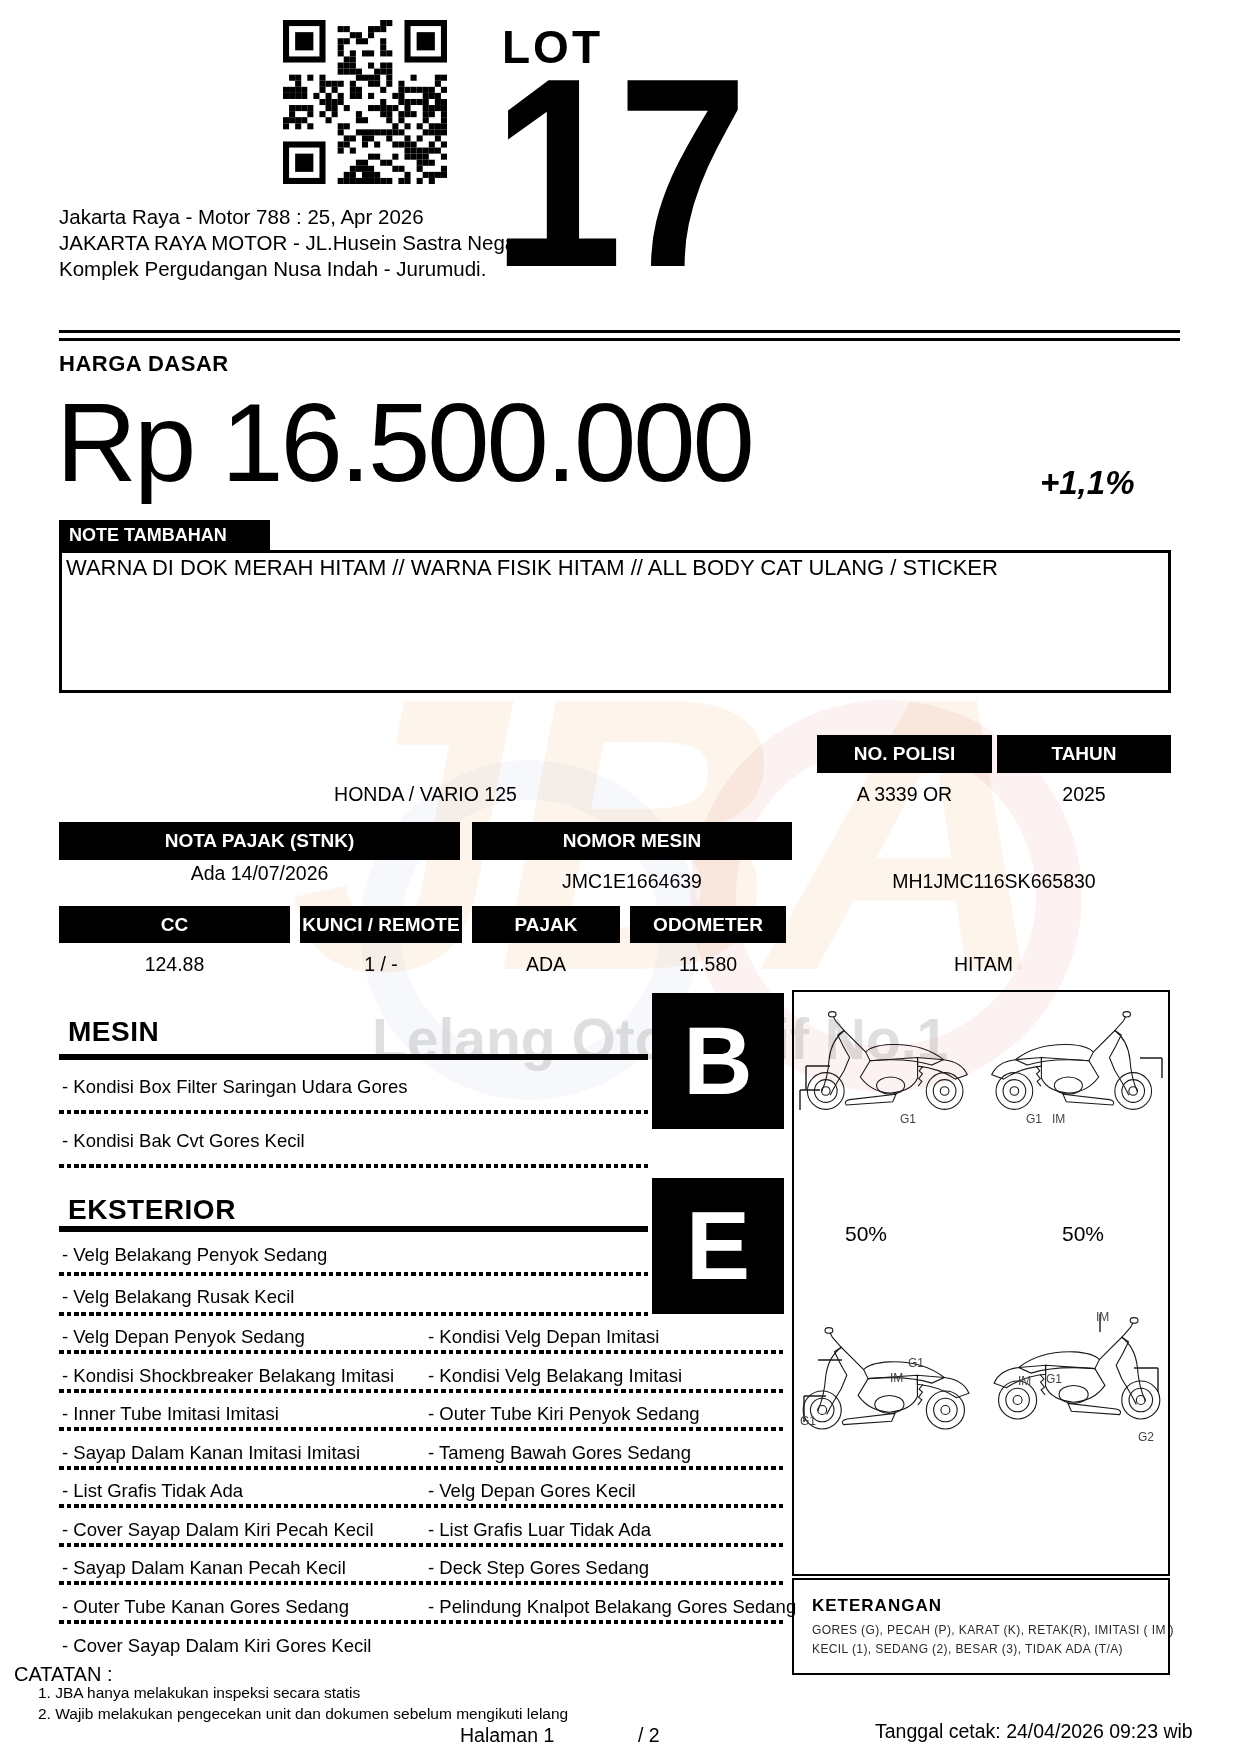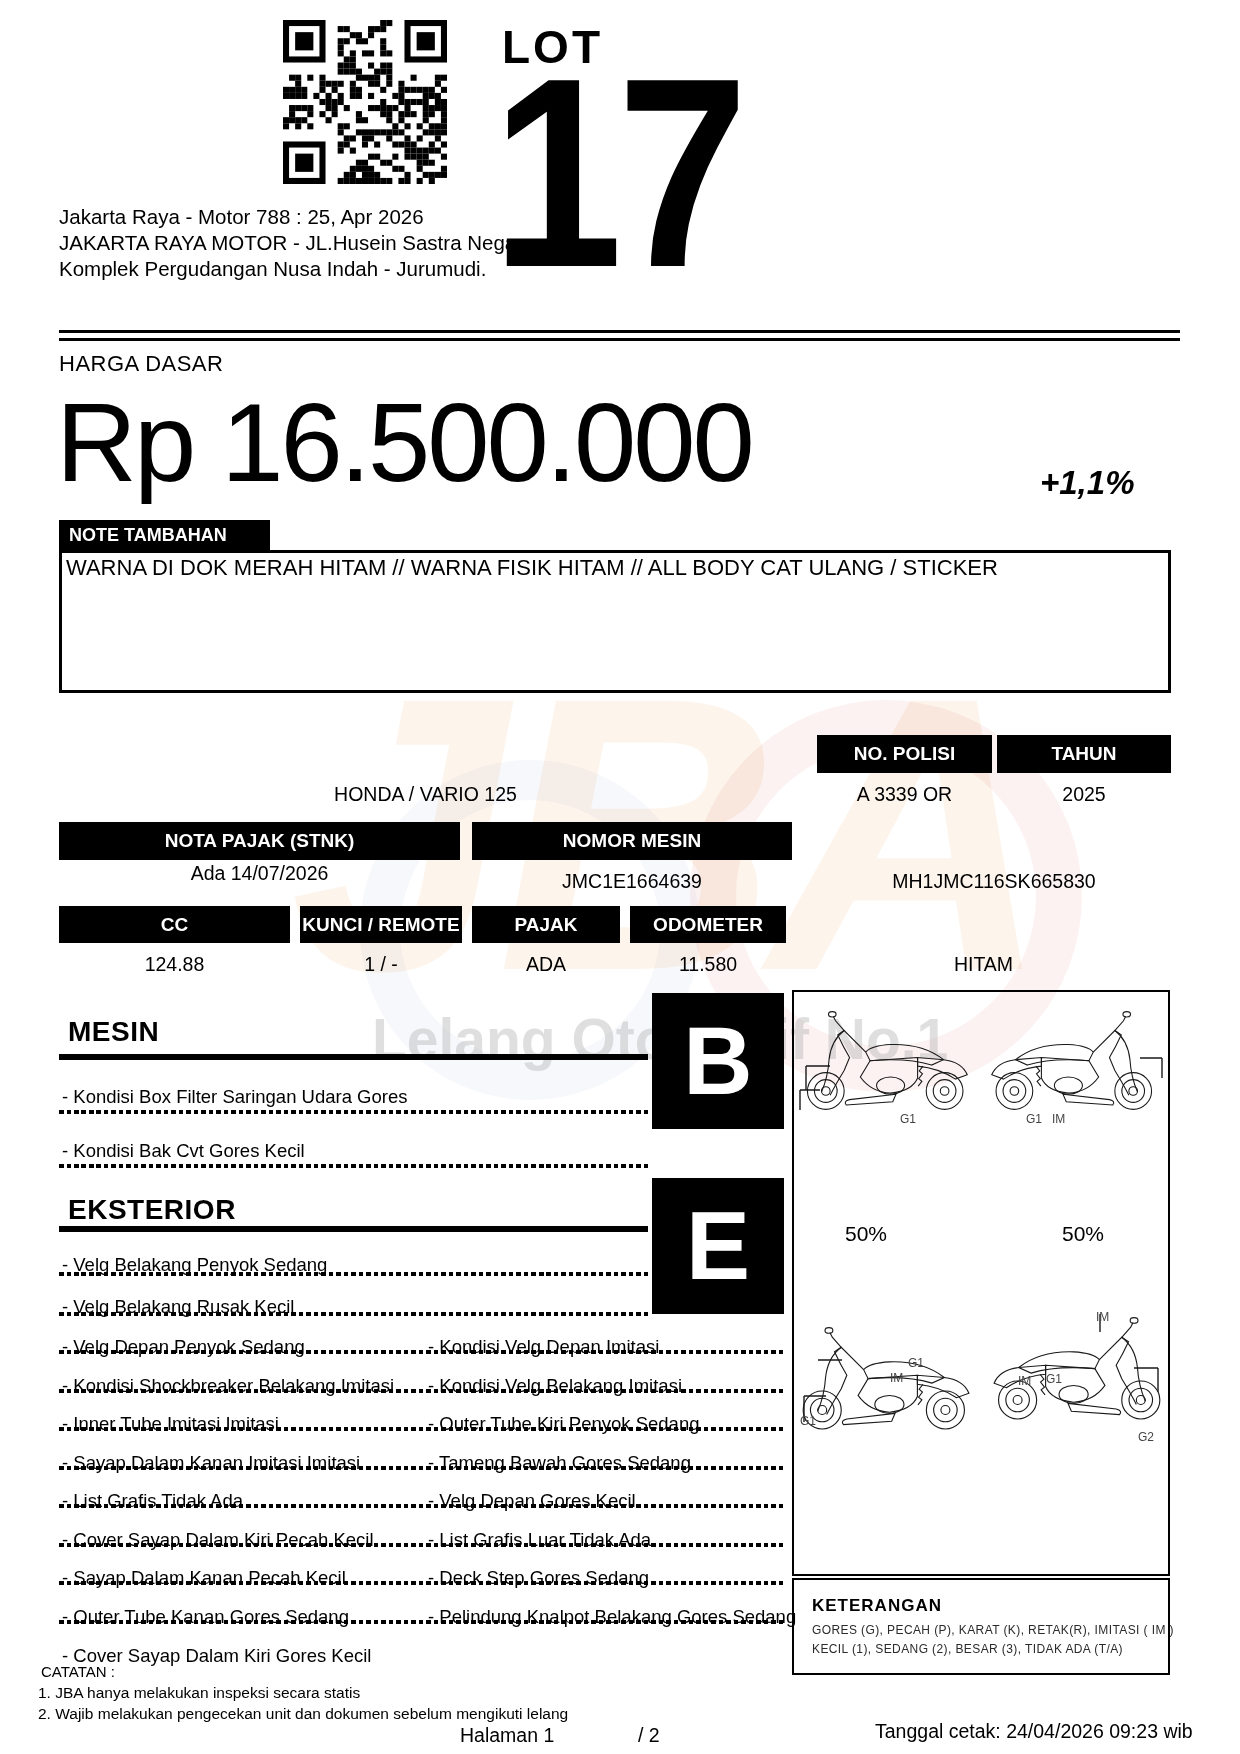--- a/index.html
+++ b/index.html
@@ -16,45 +16,45 @@
            border-radius:50%;z-index:0;}
   .wm-text{left:372px;top:1006px;font-size:57px;font-weight:bold;color:rgba(178,178,178,0.42);
            white-space:nowrap;z-index:0;}
   
   .qr{left:283px;top:20px;width:164px;height:164px;}
   .lot-label{left:502px;top:24px;font-size:46px;font-weight:bold;letter-spacing:3px;line-height:1;}
   .lot-number{left:492px;top:68px;font-size:270px;font-weight:bold;line-height:0.78;
               transform:scaleX(0.87);transform-origin:left top;letter-spacing:-6px;}
   .addr{left:59px;top:204px;font-size:20.5px;line-height:26px;}
   .rule{left:59px;top:330px;width:1121px;height:5px;border-top:3px solid #000;border-bottom:3px solid #000;}
-  .harga-label{left:59px;top:351px;font-size:22px;letter-spacing:0.5px;}
+  .harga-label{left:59px;top:351px;font-size:22px;letter-spacing:0.5px;font-weight:bold;}
   .price{left:56px;top:384px;font-size:112px;line-height:1.05;letter-spacing:-3px;white-space:nowrap;}
   .change{left:1040px;top:464px;font-size:33px;font-weight:bold;font-style:italic;}
   .note-label{left:59px;top:520px;width:211px;height:30px;background:#000;color:#fff;
               font-size:18px;font-weight:bold;line-height:30px;padding-left:10px;box-sizing:border-box;}
   .note-box{left:59px;top:550px;width:1112px;height:143px;border:3px solid #000;box-sizing:border-box;}
   .note-text{left:66px;top:555px;font-size:22px;white-space:nowrap;text-align:center;}
   
   .hdr{background:#000;color:#fff;font-weight:bold;font-size:19px;display:flex;
        align-items:center;justify-content:center;white-space:nowrap;}
   .val{font-size:19.5px;display:flex;align-items:center;justify-content:center;white-space:nowrap;}
   
   .sec-title{font-size:28px;font-weight:bold;letter-spacing:0.5px;margin-top:8px;}
   .sec-rule{height:6px;background:#000;}
-  .item{font-size:18.5px;white-space:nowrap;margin-top:10px;}
+  .item{font-size:18.5px;white-space:nowrap;}
   .dot{height:3.5px;background:repeating-linear-gradient(90deg,#000 0 4.5px,transparent 4.5px 7.5px);}
   .grade{background:#000;color:#fff;font-weight:bold;font-size:96px;display:flex;
          align-items:center;justify-content:center;}
   
   .panel{border:2px solid #000;box-sizing:border-box;background:transparent;}
   .pct{font-size:21px;}
   .lbl{font-size:12px;color:#444;}
   .ket-title{font-size:17px;font-weight:bold;letter-spacing:1px;}
   .ket-line{font-size:12px;color:#2b2b2b;letter-spacing:0.4px;white-space:nowrap;}
-  .cat-title{font-size:15px;margin-left:27px;}
+  .cat-title{font-size:20px;}
   .cat-item{font-size:15.5px;white-space:nowrap;}
   .foot{font-size:19.5px;white-space:nowrap;}
   svg .ln{fill:none;stroke:#1a1a1a;stroke-width:2;}
   svg .callout{fill:none;stroke:#1a1a1a;stroke-width:1.4;}
 </style>
 </head>
 <body>
 
 <div class="page">
 

